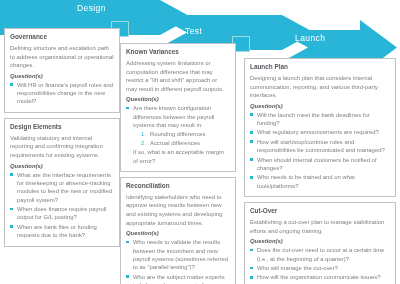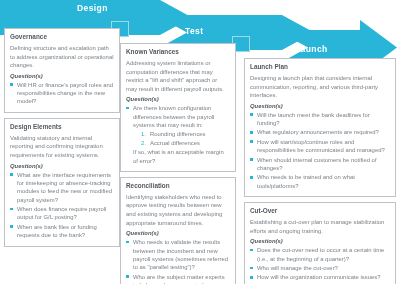--- a/index.html
+++ b/index.html
@@ -8,28 +8,28 @@
     background:#ffffff;
     font-family:"Liberation Sans", sans-serif;
     position:relative;
     overflow:hidden;
     color:#6b7075;
   }
   .stage-arrows{position:absolute;left:0;top:0;width:400px;height:110px;pointer-events:none;}
   .stage-label{
     position:absolute;
     color:#ffffff;
-    font-weight:bold;
+    font-weight:normal;
     font-size:8.5px;
     letter-spacing:.4px;
     white-space:nowrap;
   }
   .lbl-design{left:77px;top:3px;}
   .lbl-test{left:185px;top:26px;}
-  .lbl-launch{left:295px;top:44px;}
+  .lbl-launch{left:295px;top:33px;}
 
   .tab{position:absolute;background:#29b5d8;border:1px solid #9ed9e8;}
   .tab-test{left:111px;top:21px;width:16px;height:14px;}
   .tab-launch{left:232px;top:36px;width:16px;height:14px;}
 
   .col{position:absolute;}
   .col-design{left:4px;top:28px;width:116px;}
   .col-test{left:120px;top:43px;width:116px;}
   .col-launch{left:244px;top:58px;width:152px;}
 

